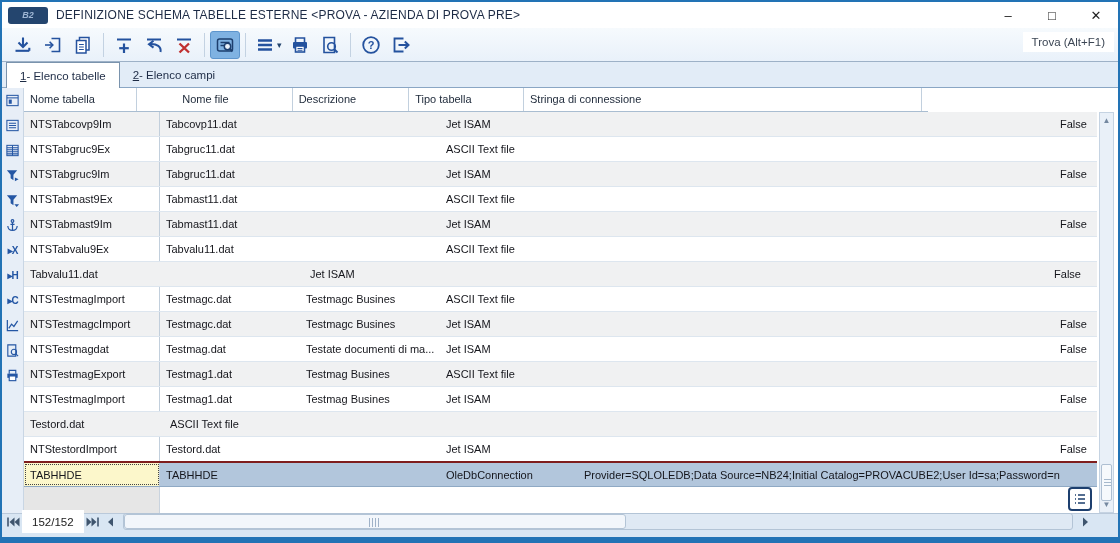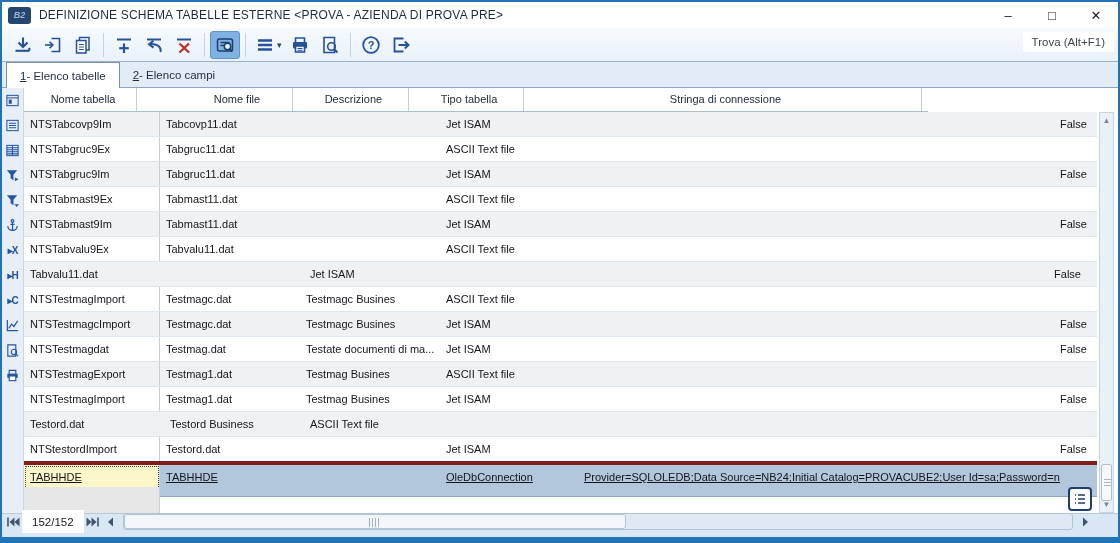--- a/index.html
+++ b/index.html
@@ -6,21 +6,21 @@
   *{box-sizing:border-box;cursor:default;}
   .window{
     position:relative;width:1120px;height:543px;
     border:2px solid #2273b5;border-bottom-width:6px;
     background:#fff;overflow:hidden;
     font-family:"Liberation Sans",sans-serif;font-size:11px;color:#15161c;
     -webkit-user-select:none;user-select:none;
   }
   
   .titlebar{position:absolute;left:0;top:0;width:1116px;height:26px;background:#fff;display:flex;align-items:center;}
-  .app-badge{width:23px;height:17px;margin:0 8px 0 6px;background:#24456e;border-radius:3px;
+  .app-badge{width:40px;height:17px;margin:0 8px 0 6px;background:#24456e;border-radius:3px;
     color:#9fb6d4;font-size:9px;font-weight:bold;font-style:italic;
     display:flex;align-items:center;justify-content:center;flex:0 0 auto;}
   .title{font-size:12px;color:#1d2b45;letter-spacing:.2px;white-space:nowrap;}
   .win-controls{margin-left:auto;display:flex;height:100%;}
   .win-btn{width:44px;height:26px;display:flex;align-items:center;justify-content:center;font-size:13px;color:#222;}
   
   .toolbar{position:absolute;left:0;top:26px;width:1116px;height:34px;
     background:linear-gradient(#f6fafd,#e9f1fa);border-bottom:1px solid #9db1c7;
     display:flex;align-items:center;padding-left:6px;}
   .tbtn{height:28px;min-width:30px;padding:0 3px;display:flex;align-items:center;justify-content:center;border-radius:3px;}
@@ -34,31 +34,31 @@
     border-bottom:1px solid #8aa6c4;display:flex;align-items:flex-end;padding-left:4px;}
   .tab{height:25px;display:flex;align-items:center;padding:0 13px;font-size:11.5px;color:#1d2b45;white-space:nowrap;}
   .tab.active{background:#fff;border:1px solid #7a93ad;border-bottom:none;height:26px;margin-bottom:-1px;}
   .accel{text-decoration:underline;}
   
   .main{position:absolute;left:0;top:86px;width:1116px;height:425px;background:#fff;}
   .side-rail{position:absolute;left:0;top:0;width:22px;height:425px;background:#e7eef7;border-right:1px solid #c9d6e4;}
   .side-item{width:21px;height:25px;display:flex;align-items:center;justify-content:center;}
   .side-txt{font-size:10px;font-weight:bold;color:#2456a4;letter-spacing:-1px;}
   .grid{position:absolute;left:22px;top:0;width:1094px;height:425px;}
-  .grid-header{display:flex;width:904px;height:24px;background:#fff;border-bottom:1px solid #a9bdd1;text-align:center;}
+  .grid-header{display:flex;width:904px;height:24px;background:#fff;border-bottom:1px solid #a9bdd1;}
   .hcell{border-right:1px solid #c2d0de;padding:5px 0 0 6px;color:#232e3e;overflow:hidden;white-space:nowrap;}
   .w1{width:136px;} .w2{width:140px;margin-left:39px;} .w3{width:140px;} .w4{width:138px;} .w5{width:482px;}
   .w6{flex:1;border-right:none;max-width:52px;}
   .grid-row{display:flex;width:1073px;height:25px;border-bottom:1px solid #dde6ef;background:#fff;}
   .grid-row.odd{background:#f0f1f2;}
   .cell{padding:6px 0 0 6px;overflow:hidden;white-space:nowrap;}
   .c1{width:136px;border-right:1px solid #c2cfdc;}
   .c2{width:140px;} .c3{width:140px;} .c4{width:138px;} .c5{width:482px;}
   .c6{flex:1;text-align:right;padding-right:16px;padding-left:0;}
-  .grid-row.selected{background:#b2c6dc;border-top:4px solid #7f1d1d;border-bottom:1px solid #8fa9c4;height:36px;margin-top:-1px;text-decoration:underline;}
+  .grid-row.selected{background:#b2c6dc;border-top:2px solid #7f1d1d;border-bottom:1px solid #8fa9c4;height:26px;margin-top:-1px;}
   .focus-cell{background:#fcf7cb;outline:1px dotted #444;outline-offset:-2px;}
   .below-strip{position:absolute;left:0;top:399px;width:136px;height:26px;background:#e6e6e6;border-right:1px solid #c9d3de;}
   
   .vsb{position:absolute;right:4px;top:24px;width:15px;height:401px;background:#e9f0f8;border:1px solid #c5d3e2;}
   .vsb-up,.vsb-down{position:absolute;left:0;width:13px;height:13px;display:flex;align-items:center;justify-content:center;
     font-size:8px;color:#7488a0;}
   .vsb-up{top:1px;} .vsb-down{bottom:1px;}
   .vsb-thumb{position:absolute;left:1px;top:351px;width:11px;height:37px;background:#f6f9fc;border:1px solid #aebfd2;border-radius:2px;}
   .vsb-thumb::after{content:"";position:absolute;left:2px;top:14px;width:7px;height:9px;
     background:repeating-linear-gradient(180deg,#a5b8cc 0 1px,transparent 1px 3px);}
@@ -446,21 +446,20 @@
           <div class="grid-row even">
             <div class="cell c1">NTSTestmagImport</div>
             <div class="cell c2">Testmag1.dat</div>
             <div class="cell c3">Testmag Busines</div>
             <div class="cell c4">Jet ISAM</div>
             <div class="cell c5"></div>
             <div class="cell c6">False</div>
           </div>
           <div class="grid-row odd">
             <div class="cell c2">Testord.dat</div>
-            <div class="cell c3">Testord Business</div>
             <div class="cell c4">ASCII Text file</div>
             <div class="cell c5"></div>
             <div class="cell c6"></div>
           </div>
           <div class="grid-row even">
             <div class="cell c1">NTStestordImport</div>
             <div class="cell c2">Testord.dat</div>
             <div class="cell c3"></div>
             <div class="cell c4">Jet ISAM</div>
             <div class="cell c5"></div>

